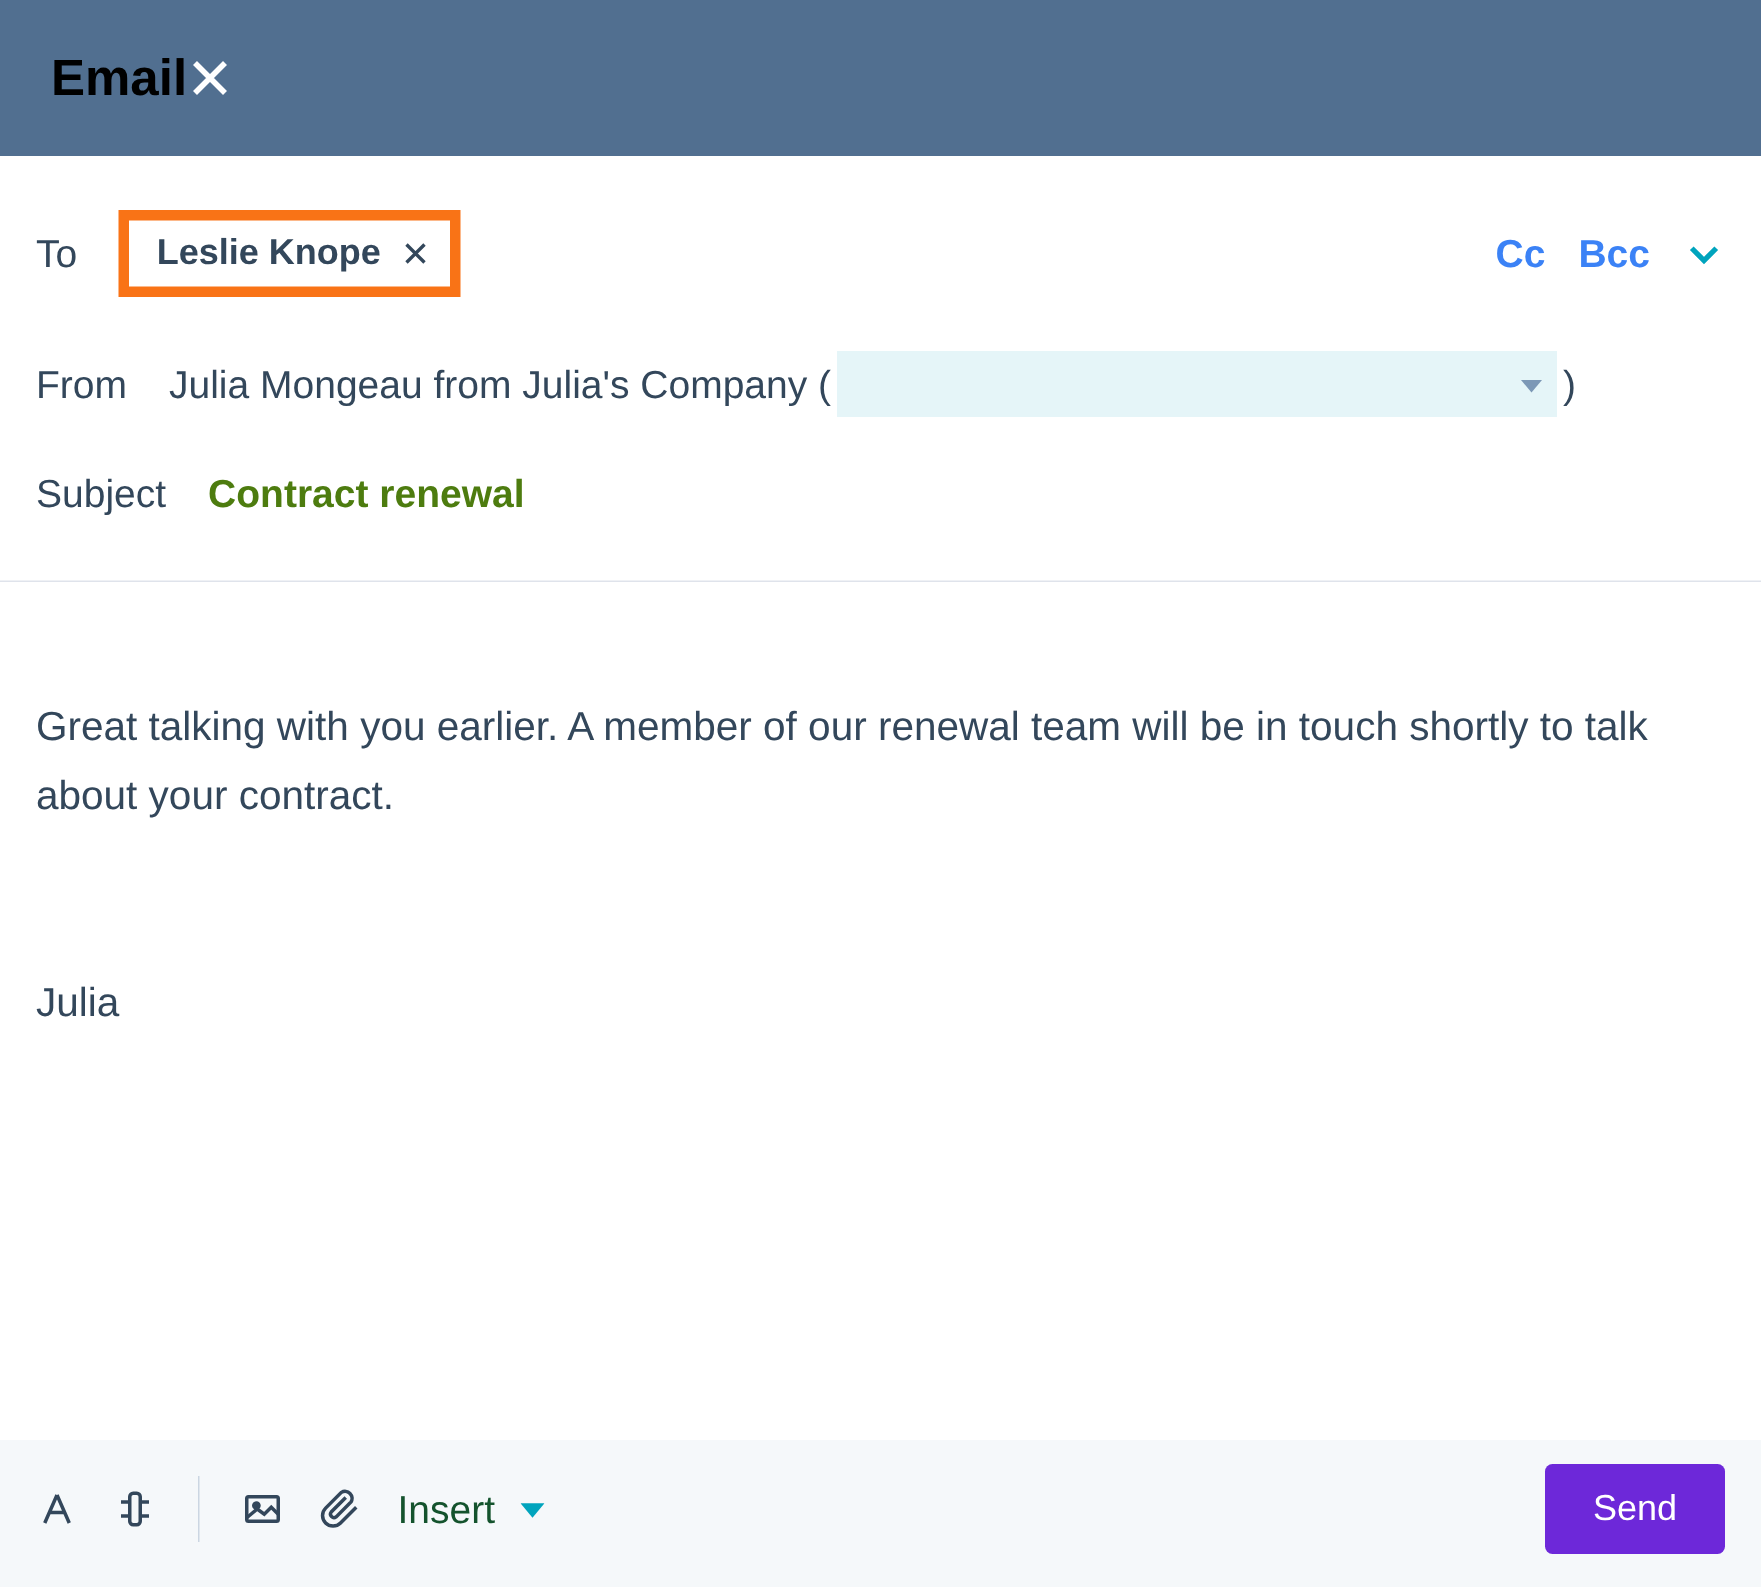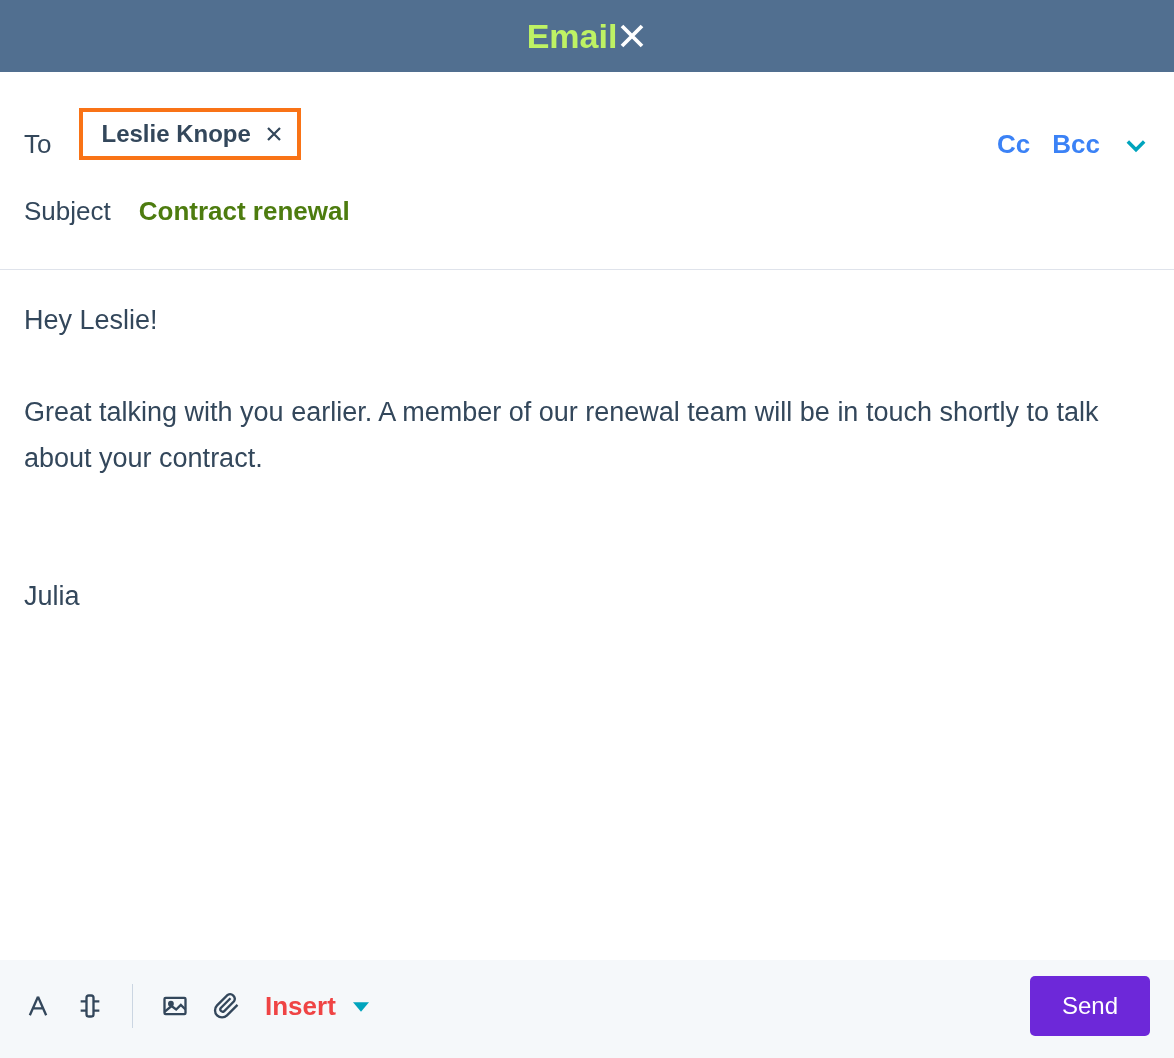--- a/index.html
+++ b/index.html
@@ -10,58 +10,58 @@
       width: 1174px;
       height: 1058px;
       display: flex;
       flex-direction: column;
       color: #33475b;
     }
 
     
     .header {
       background: #516f90;
-      color: #bef264;
-      display: flex;
-      align-items: center;
-      justify-content: center;
+      color: #000000;
+      display: flex;
+      align-items: center;
+      justify-content: flex-start;
       padding: 20px 34px;
-      height: 72px;
+      height: 104px;
     }
     .header-title {
       font-size: 34px;
       font-weight: 600;
     }
     .close-btn {
       cursor: pointer;
       display: inline-flex;
       align-items: center;
       justify-content: center;
     }
     .close-btn svg { width: 30px; height: 30px; stroke: #fff; stroke-width: 3; }
 
     
     .fields {
       padding: 18px 24px 8px 24px;
     }
     .field-row {
       display: flex;
-      align-items: flex-end;
+      align-items: center;
       padding: 18px 0;
       font-size: 26px;
       color: #33475b;
     }
     .field-label {
       color: #33475b;
       margin-right: 28px;
       font-weight: 400;
     }
 
     .recipient-chip {
-      border: 4px solid #f97316;
+      border: 7px solid #f97316;
       padding: 8px 14px 8px 18px;
       display: inline-flex;
       align-items: center;
       gap: 14px;
       font-size: 24px;
       color: #33475b;
       font-weight: 600;
     }
     .chip-remove {
       cursor: pointer;
@@ -149,23 +149,23 @@
       color: #33475b;
     }
     .tool-btn svg { width: 28px; height: 28px; }
     .v-sep {
       width: 1px;
       height: 44px;
       background: #cbd6e2;
       margin: 0 4px;
     }
     .insert-btn {
-      color: #ef4444;
+      color: #14532d;
       font-size: 26px;
-      font-weight: 700;
+      font-weight: 400;
       cursor: pointer;
       display: inline-flex;
       align-items: center;
       gap: 17px;
     }
     .insert-caret svg { width: 16px; height: 16px; fill: #00a4bd; }
 
     .send-btn {
       margin-left: auto;
       background: #6d28d9;
@@ -206,32 +206,45 @@
       <span class="cc-link">Cc</span>
       <span class="bcc-link">Bcc</span>
       <span class="expand-caret">
         <svg viewBox="0 0 24 24">
             <polyline points="5 9 12 16 19 9"></polyline>
           </svg>
       </span>
     </div>
   </div>
 
+  <div class="field-row">
+    <span class="field-label">From</span>
+    <span class="from-value">
+      <span>Julia Mongeau from Julia's Company  (</span>
+      <span class="from-redacted">
+        <span class="from-redacted-caret">
+          <svg viewBox="0 0 10 10">
+              <polygon points="0,2 10,2 5,8"></polygon>
+            </svg>
+        </span>
+      </span>
+      <span>)</span>
+    </span>
+  </div>
 
   <div class="field-row">
     <span class="field-label">Subject</span>
     <span class="subject-value">Contract renewal</span>
   </div>
 
 </div>
 
 <hr class="divider">
 
 <div class="body-area">
-  <p>Hey Leslie!</p>
   <div class="body-spacer"></div>
   <p>Great talking with you earlier. A member of our renewal team will be in touch shortly to talk about your contract.</p>
   <div class="body-spacer"></div>
   <div class="body-spacer"></div>
   <p>Julia</p>
 </div>
 
 <div class="footer">
   <span class="tool-btn">
     <svg viewBox="0 0 24 24" fill="none" stroke="currentColor" stroke-width="2">

